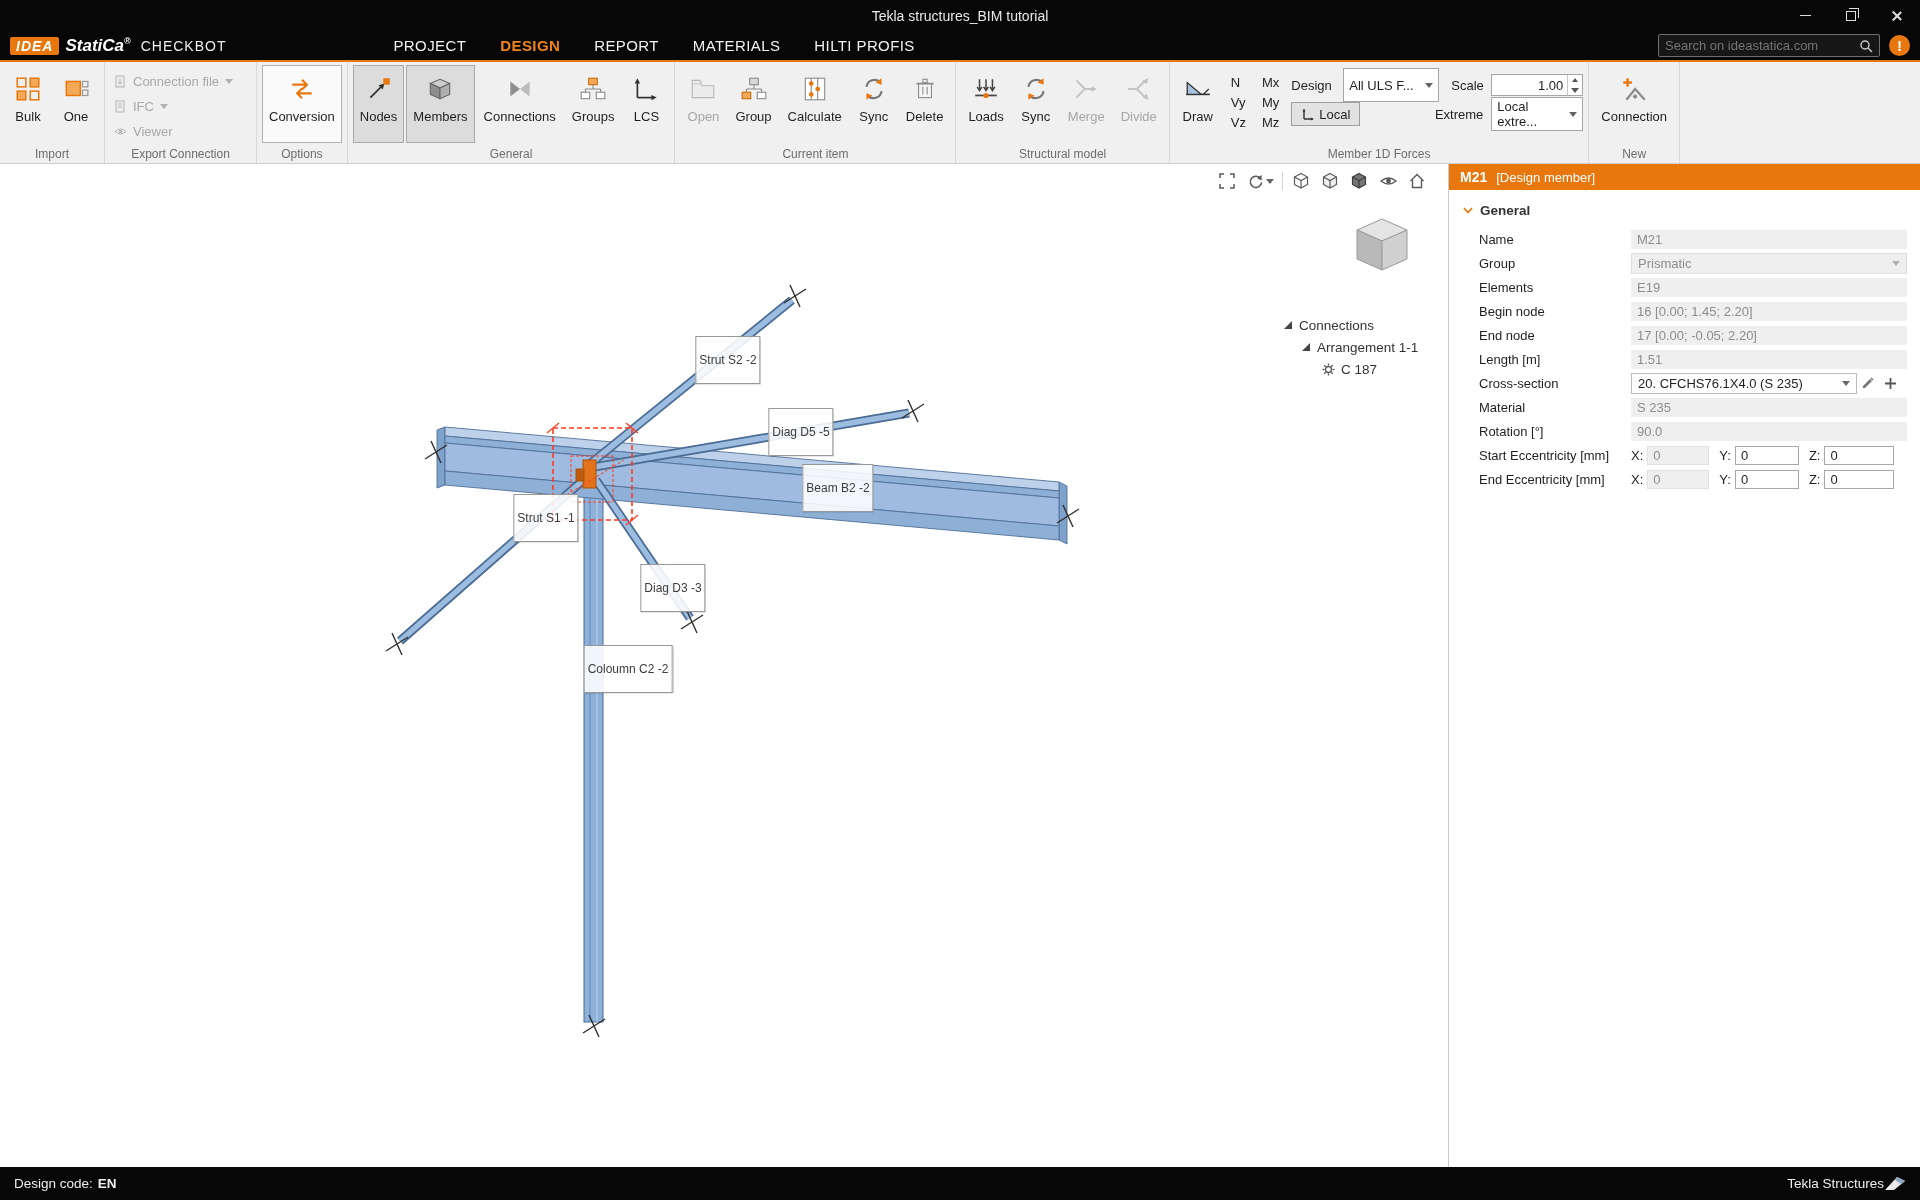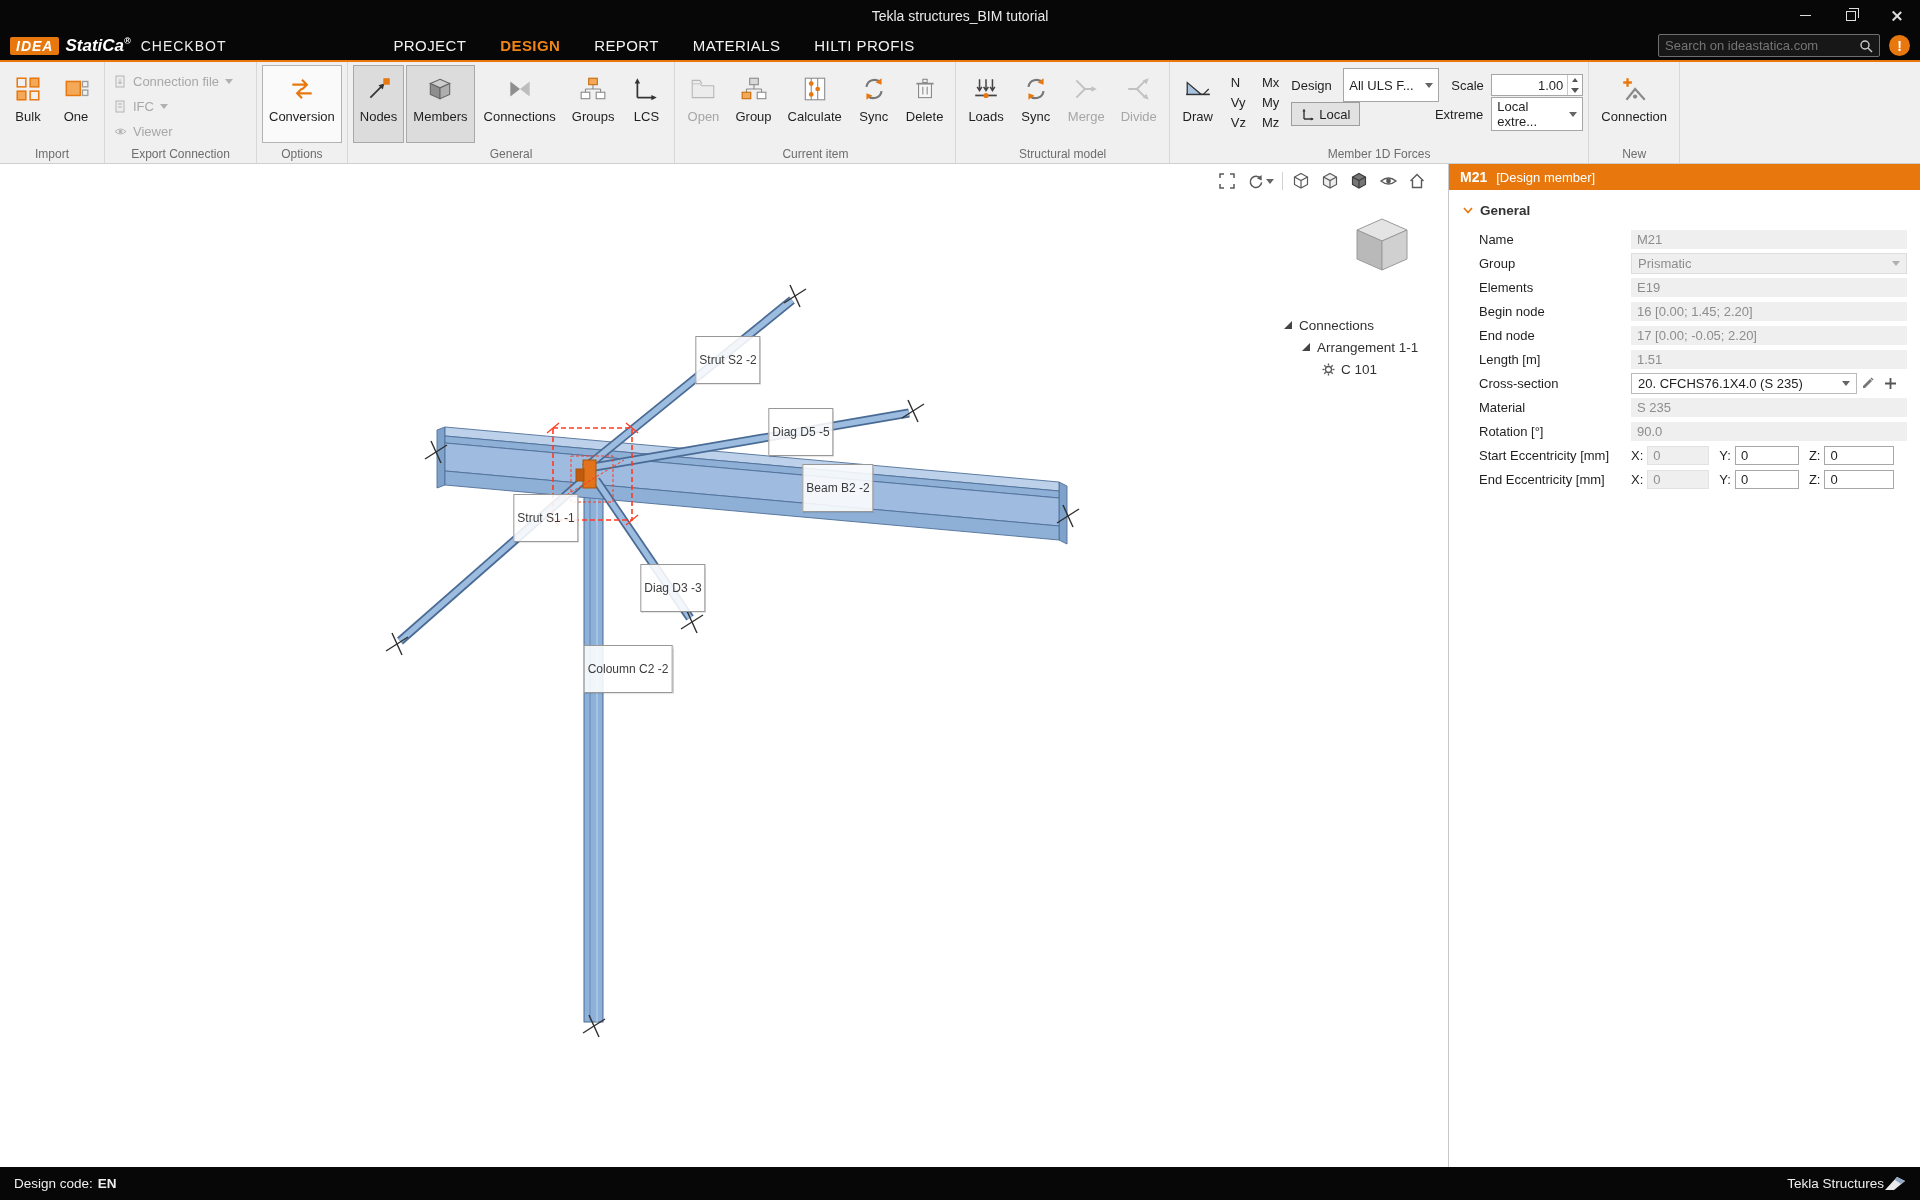--- a/index.html
+++ b/index.html
@@ -614,21 +614,21 @@
                 <line x1="6.5" y1="0.5" x2="6.5" y2="2.5"></line>
                 <line x1="6.5" y1="10.5" x2="6.5" y2="12.5"></line>
                 <line x1="0.5" y1="6.5" x2="2.5" y2="6.5"></line>
                 <line x1="10.5" y1="6.5" x2="12.5" y2="6.5"></line>
                 <line x1="2.3" y1="2.3" x2="3.7" y2="3.7"></line>
                 <line x1="9.3" y1="9.3" x2="10.7" y2="10.7"></line>
                 <line x1="10.7" y1="2.3" x2="9.3" y2="3.7"></line>
                 <line x1="3.7" y1="9.3" x2="2.3" y2="10.7"></line>
               </g>
             </svg>
-          <span>C 101</span>
+          <span>C 187</span>
         </div>
       </div>
     </div>
 
     <div class="panel">
       <div class="panel-header">
         <span class="ph-title">M21</span>
         <span class="ph-sub">[Design member]</span>
       </div>
       <div class="section-row">

